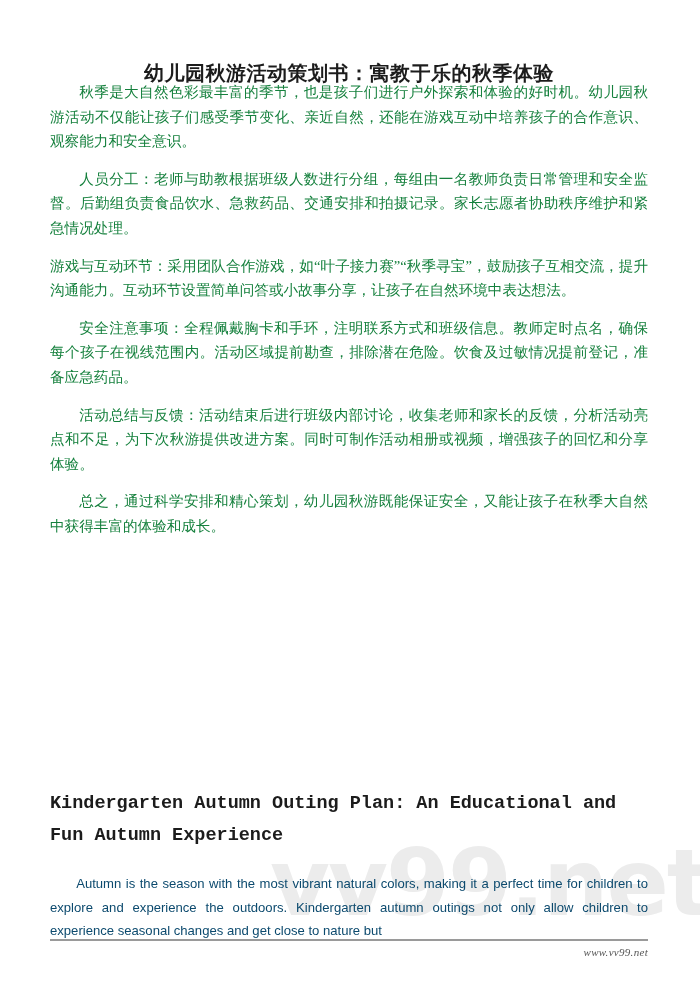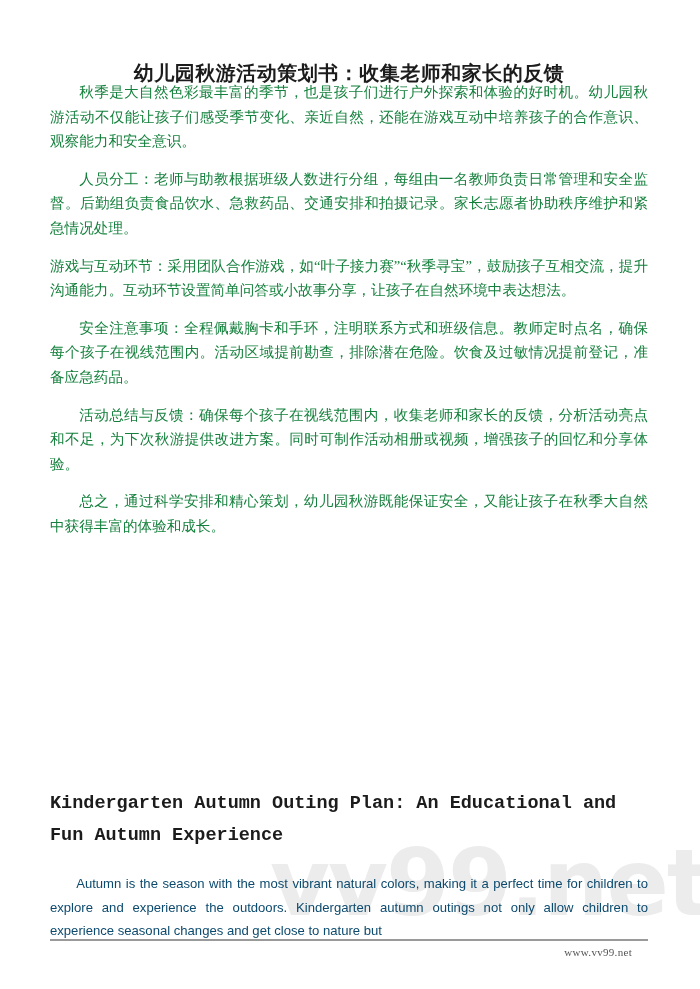--- a/index.html
+++ b/index.html
@@ -96,42 +96,43 @@
     .footer-rule {
       position: absolute;
       left: 50px;
       top: 939px;
       width: 598px;
       height: 0;
       border-top: 2px solid #9a9a9a;
     }
     .footer-url {
       position: absolute;
-      right: 68px;
+      right: 52px;
       top: 946px;
       font-family: "Liberation Serif", serif;
+      font-style: italic;
       font-size: 11px;
       color: #555555;
       letter-spacing: 0.3px;
     }
   </style>
 </head>
 <body>
 
 <div class="watermark">vv99.net</div>
 
 <div class="page">
-  <h1 class="cn-title">幼儿园秋游活动策划书：收集老师和家长的反馈</h1>
+  <h1 class="cn-title">幼儿园秋游活动策划书：寓教于乐的秋季体验</h1>
 
   <div class="cn-body">
     <p>秋季是大自然色彩最丰富的季节，也是孩子们进行户外探索和体验的好时机。幼儿园秋游活动不仅能让孩子们感受季节变化、亲近自然，还能在游戏互动中培养孩子的合作意识、观察能力和安全意识。</p>
     <p>人员分工：老师与助教根据班级人数进行分组，每组由一名教师负责日常管理和安全监督。后勤组负责食品饮水、急救药品、交通安排和拍摄记录。家长志愿者协助秩序维护和紧急情况处理。</p>
     <p class="no-indent">游戏与互动环节：采用团队合作游戏，如“叶子接力赛”“秋季寻宝”，鼓励孩子互相交流，提升沟通能力。互动环节设置简单问答或小故事分享，让孩子在自然环境中表达想法。</p>
     <p>安全注意事项：全程佩戴胸卡和手环，注明联系方式和班级信息。教师定时点名，确保每个孩子在视线范围内。活动区域提前勘查，排除潜在危险。饮食及过敏情况提前登记，准备应急药品。</p>
-    <p>活动总结与反馈：确保每个孩子在视线范围内，收集老师和家长的反馈，分析活动亮点和不足，为下次秋游提供改进方案。同时可制作活动相册或视频，增强孩子的回忆和分享体验。</p>
+    <p>活动总结与反馈：活动结束后进行班级内部讨论，收集老师和家长的反馈，分析活动亮点和不足，为下次秋游提供改进方案。同时可制作活动相册或视频，增强孩子的回忆和分享体验。</p>
     <p>总之，通过科学安排和精心策划，幼儿园秋游既能保证安全，又能让孩子在秋季大自然中获得丰富的体验和成长。</p>
   </div>
 
   <h2 class="en-title">Kindergarten Autumn Outing Plan: An Educational and Fun Autumn Experience</h2>
 
   <div class="en-body">
     <p>Autumn is the season with the most vibrant natural colors, making it a perfect time for children to explore and experience the outdoors. Kindergarten autumn outings not only allow children to experience seasonal changes and get close to nature but</p>
   </div>
 </div>
 

